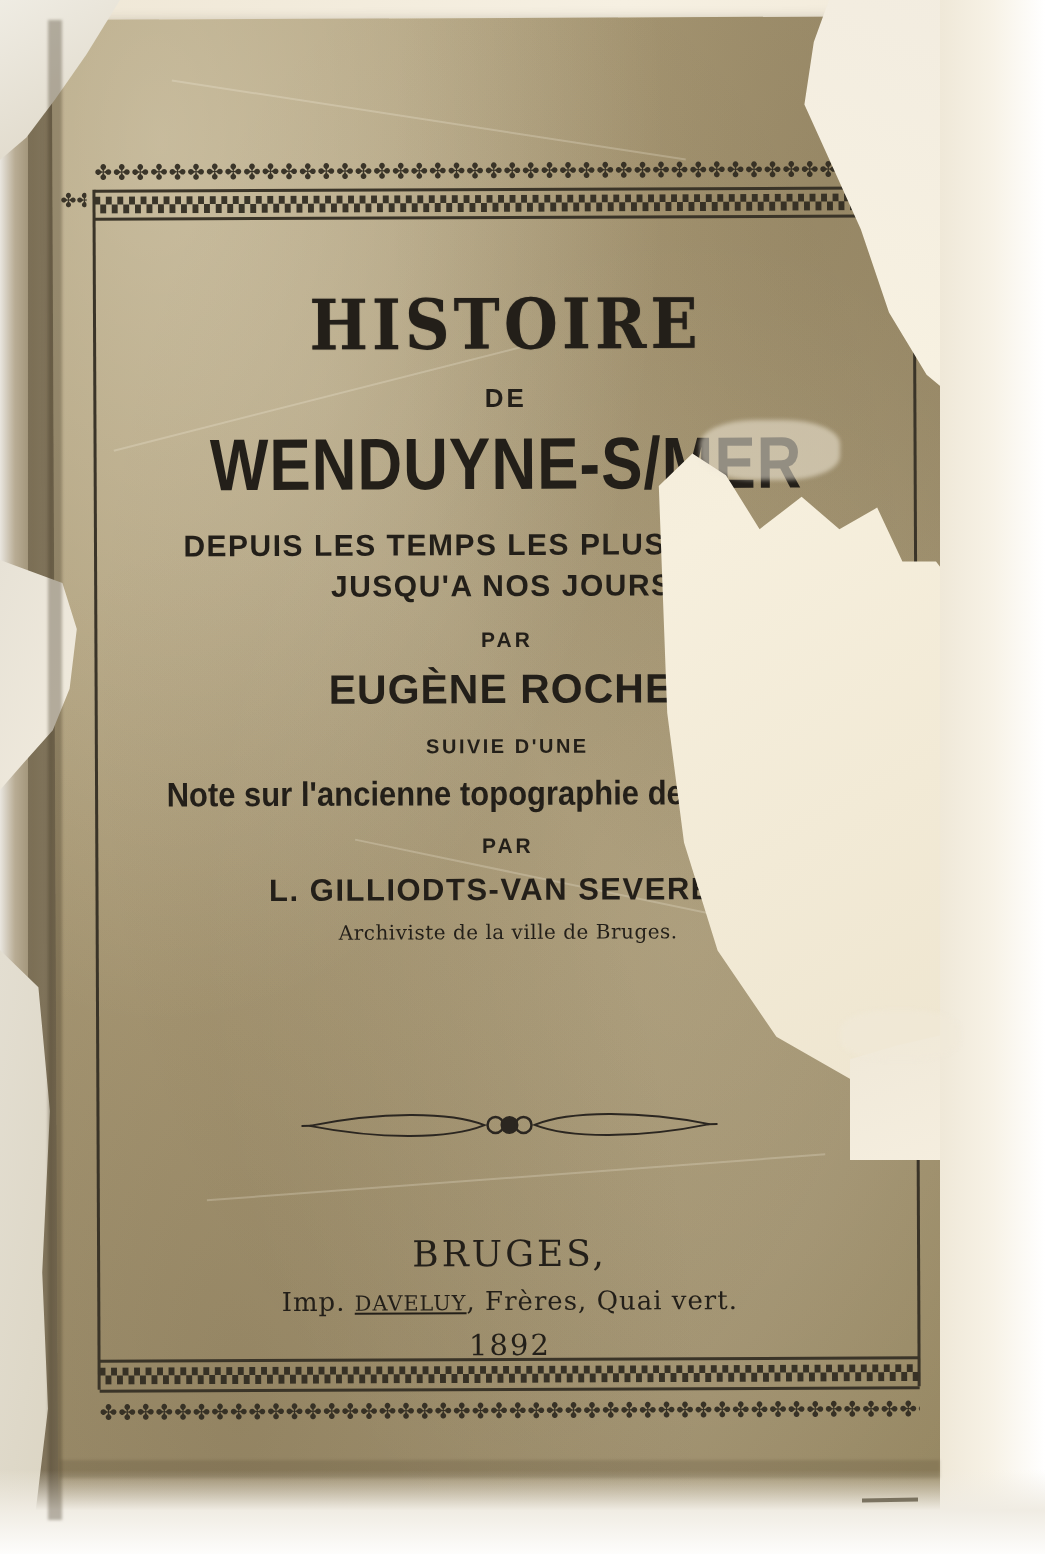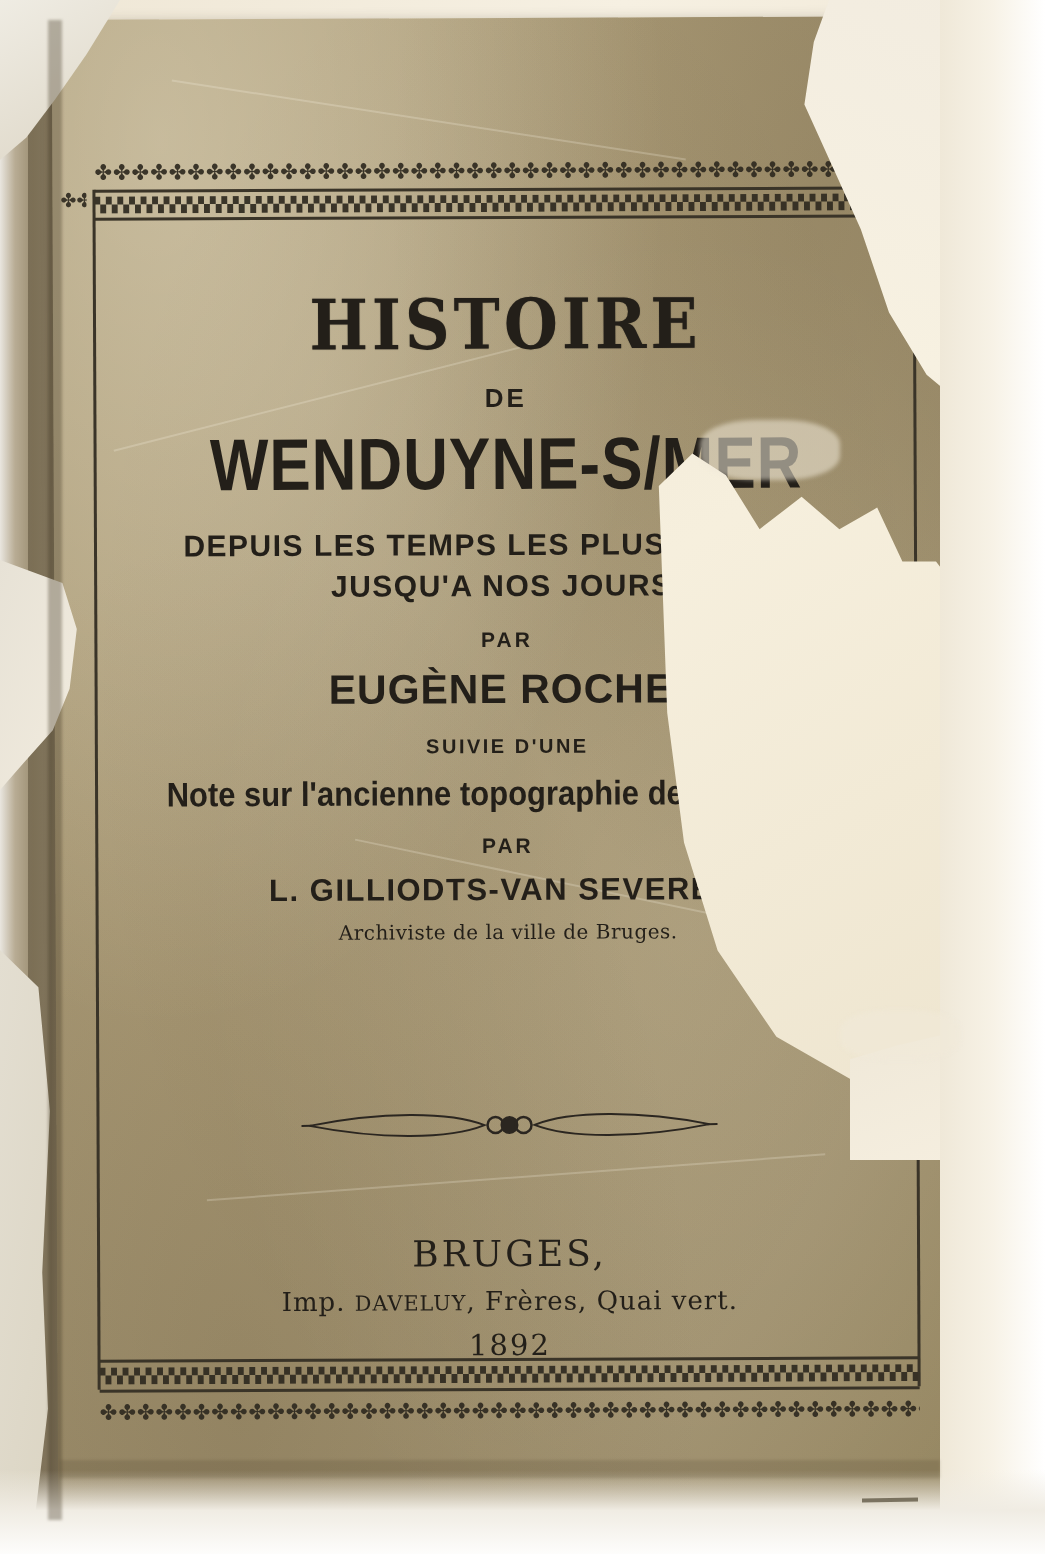--- a/index.html
+++ b/index.html
@@ -247,21 +247,21 @@
   }
   .imp-line {
     font-size: 26px;
     letter-spacing: 1px;
     margin-bottom: 12px;
   }
   .imp-year {
     font-size: 29px;
     letter-spacing: 2px;
   }
-  .sc { font-size: 0.80em; }
+  .sc { font-size: 0.80em; text-decoration: underline; }
 
   
   .tear {
     position: absolute;
     pointer-events: none;
   }
   .tear-main {
     left: 600px;
     top: 0px;
     width: 420px;

